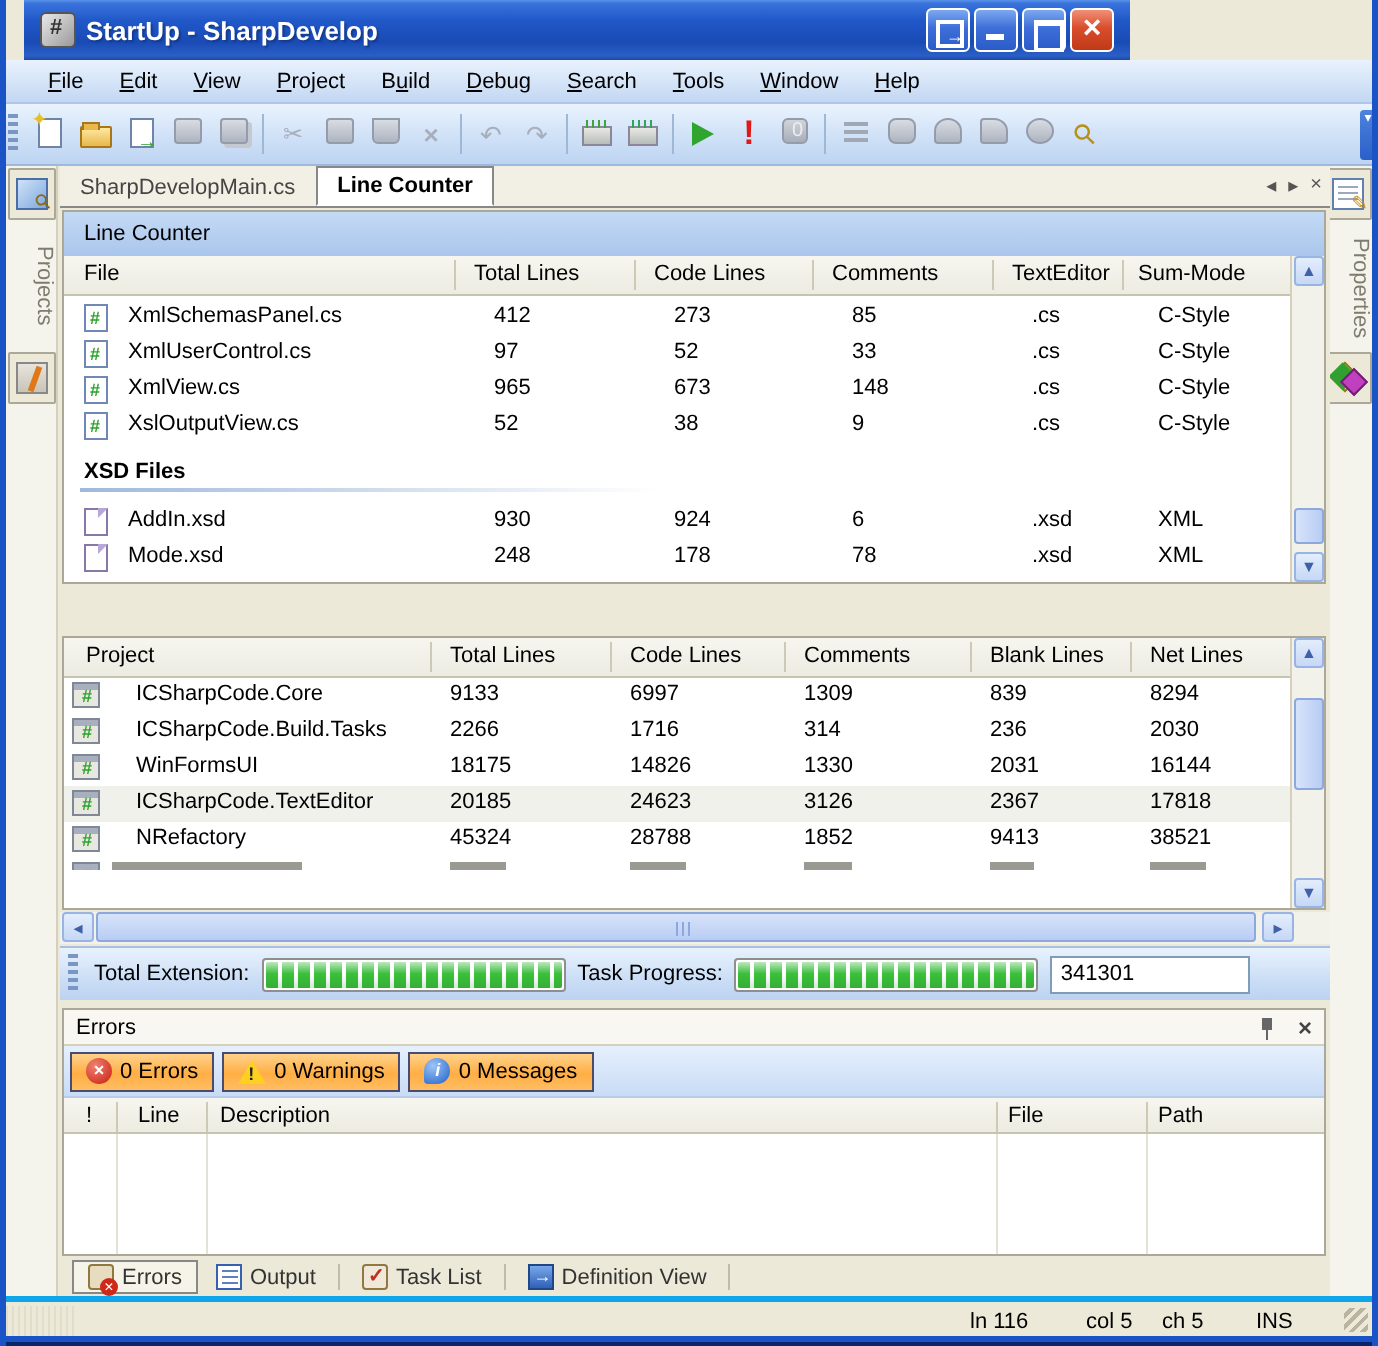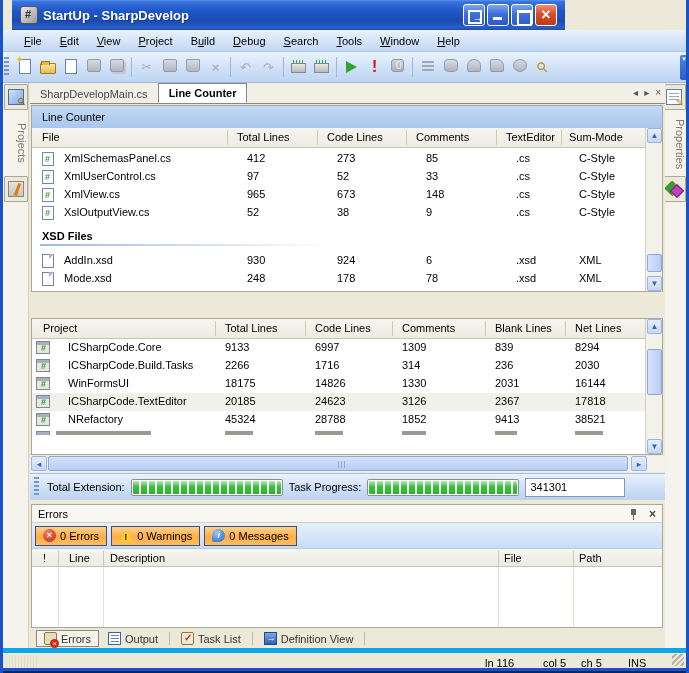--- a/index.html
+++ b/index.html
@@ -191,21 +191,21 @@
     background:#D02818; color:#fff; font-size:8px; line-height:9px; text-align:center; }
   .bi-output { background:#fff; border:1px solid #3860B0; }
   .bi-output::before { content:""; position:absolute; left:2px; top:2px; width:8px; height:1px; background:#6080C0; box-shadow:0 3px 0 #6080C0,0 6px 0 #6080C0; }
   .bi-task { background:#F0E8D8; border:1px solid #907840; border-radius:2px; }
   .bi-task::after { content:"\2713"; position:absolute; left:2px; top:-1px; color:#C03020; font-size:10px; font-weight:bold; }
   .bi-def { background:linear-gradient(180deg,#78A8E8,#3060B8); border:1px solid #204888; }
   .bi-def::after { content:"\2192"; position:absolute; left:2px; top:0; color:#fff; font-size:9px; font-weight:bold; }
 
   
   .statusbar { position:absolute; left:0; top:648px; width:683px; height:20px; background:#ECE9D8;
-    border-top:5px solid #0ea5e9; }
+    border-top:3px solid #0ea5e9; }
   .sb-texture { position:absolute; left:0; top:2px; width:34px; height:16px;
     background:repeating-linear-gradient(90deg,#DCD8C4 0 1px,transparent 1px 3px); opacity:.7; }
   .sb-item { position:absolute; top:4px; }
   .sb-grip2 { position:absolute; right:2px; bottom:2px; width:12px; height:12px;
     background:repeating-linear-gradient(135deg,transparent 0 2px,#B8B4A0 2px 4px); }
   .bottom-border { position:absolute; left:-3px; top:668px; width:689px; height:5px; background:#1A53C6; border-bottom:2px solid #0A246A; }
 </style>
 </head>
 <body>
 

